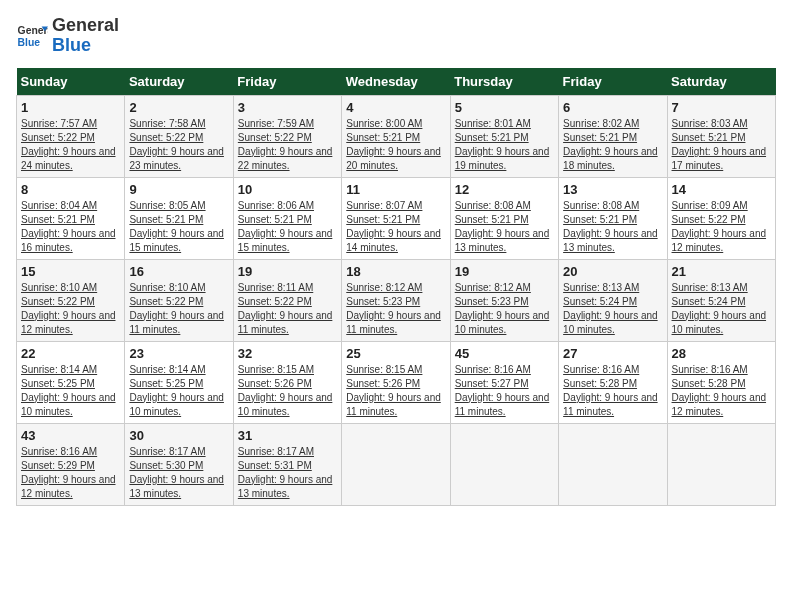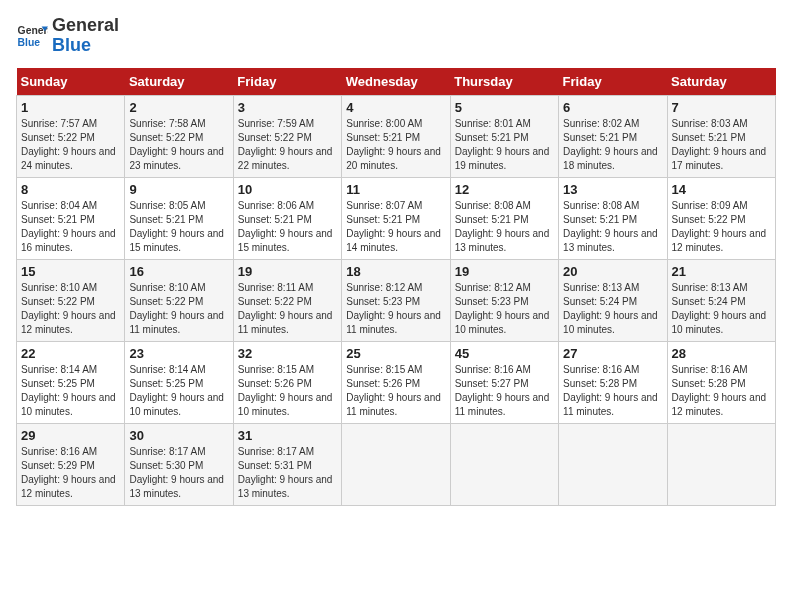--- a/index.html
+++ b/index.html
@@ -45,21 +45,21 @@
     .subtitle {
       font-size: 14px;
       color: #555;
     }
     table {
       width: 100%;
       border-collapse: collapse;
       font-size: 11px;
     }
     thead tr th {
-      background-color: #b91c1c;
+      background-color: #14532d;
       color: #fff;
       padding: 6px 4px;
       text-align: left;
       font-size: 13px;
       font-weight: bold;
     }
     tbody tr td {
       border: 1px solid #ccc;
       vertical-align: top;
       padding: 4px;
@@ -76,20 +76,21 @@
     .day-num {
       font-size: 13px;
       font-weight: bold;
       color: #222;
       margin-bottom: 2px;
     }
     .day-detail {
       font-size: 10px;
       color: #333;
       line-height: 1.4;
+      text-decoration: underline;
     }
     .empty-cell {
       background-color: #f5f5f5;
     }
   </style>
 </head>
 <body>
 
 <div class="header-section">
   <div class="logo">
@@ -239,21 +240,21 @@
           <div class="day-num">27</div>
           <div class="day-detail">Sunrise: 8:16 AM<br>Sunset: 5:28 PM<br>Daylight: 9 hours and 11 minutes.</div>
         </td>
         <td>
           <div class="day-num">28</div>
           <div class="day-detail">Sunrise: 8:16 AM<br>Sunset: 5:28 PM<br>Daylight: 9 hours and 12 minutes.</div>
         </td>
       </tr>
       <tr>
         <td>
-          <div class="day-num">29</div>
+          <div class="day-num">43</div>
           <div class="day-detail">Sunrise: 8:16 AM<br>Sunset: 5:29 PM<br>Daylight: 9 hours and 12 minutes.</div>
         </td>
         <td>
           <div class="day-num">30</div>
           <div class="day-detail">Sunrise: 8:17 AM<br>Sunset: 5:30 PM<br>Daylight: 9 hours and 13 minutes.</div>
         </td>
         <td>
           <div class="day-num">31</div>
           <div class="day-detail">Sunrise: 8:17 AM<br>Sunset: 5:31 PM<br>Daylight: 9 hours and 13 minutes.</div>
         </td>

